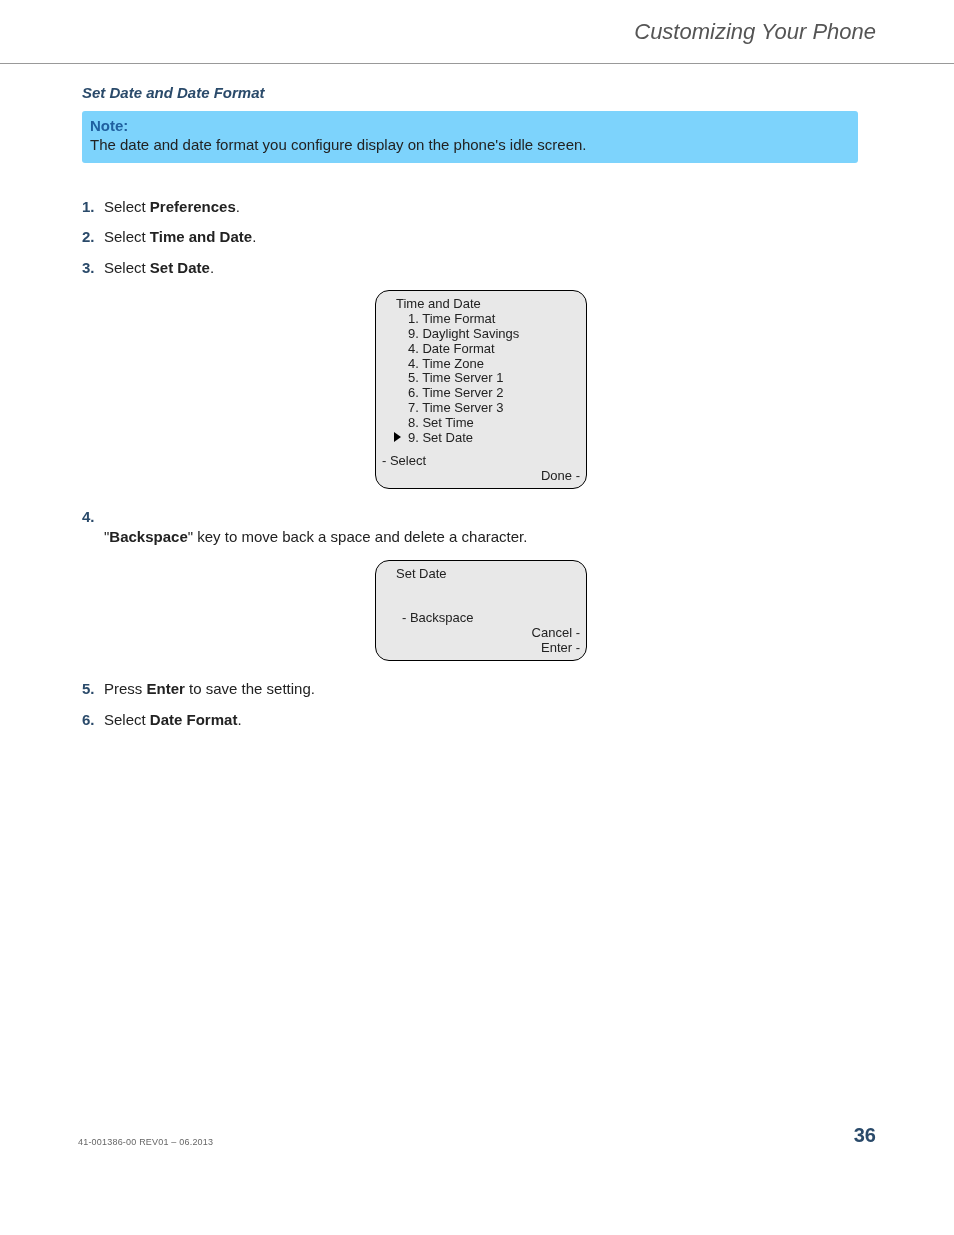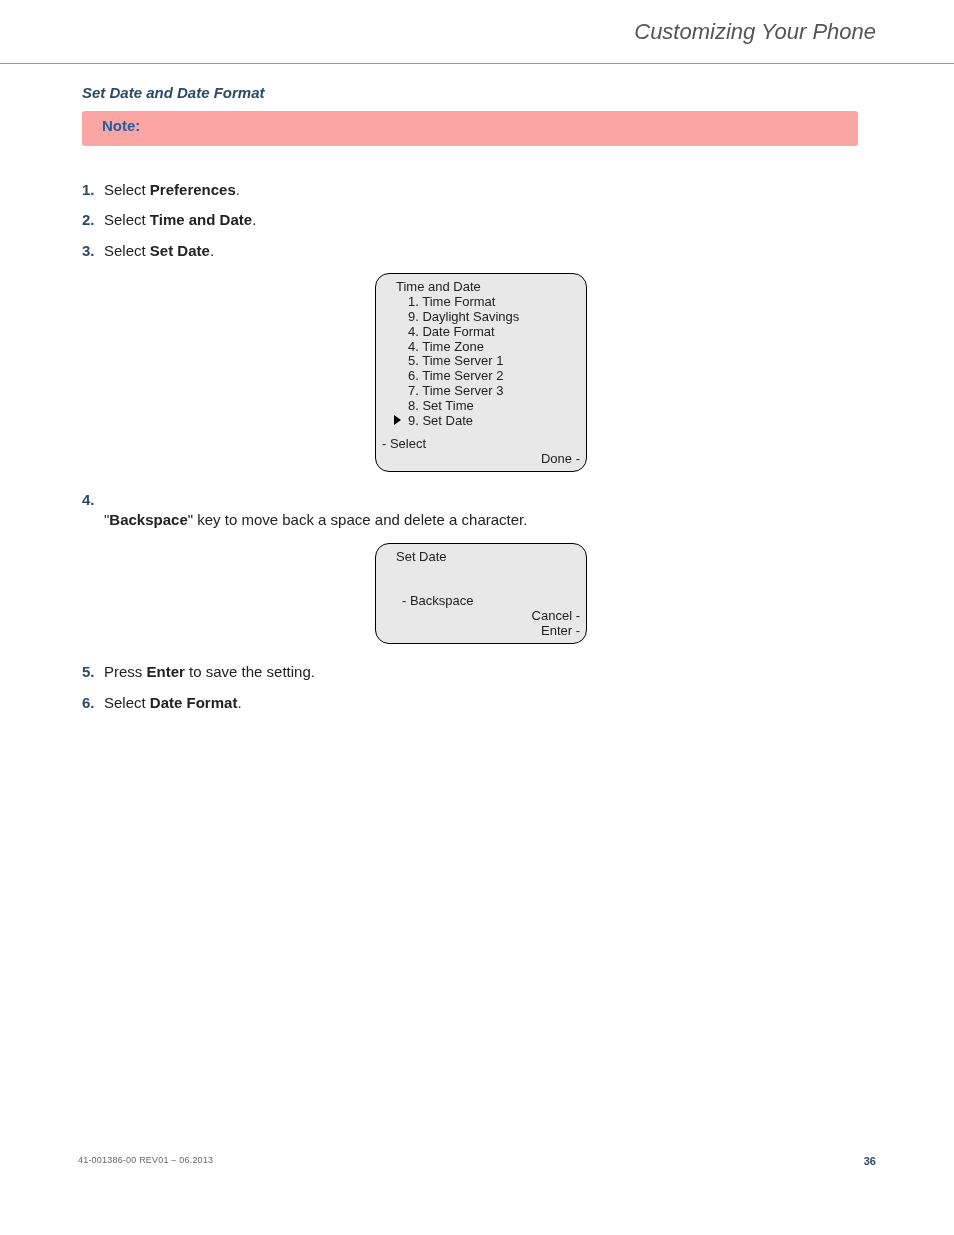--- a/index.html
+++ b/index.html
@@ -31,23 +31,23 @@
     top: 84px;
   }
   .section-title {
     font-weight: bold;
     font-style: italic;
     font-size: 15px;
     color: #2a4a6a;
     margin-bottom: 10px;
   }
   .note-box {
-    background: #fca5a5;
+    background: #7dd3fc;
     border-radius: 3px;
-    padding: 6px 12px 10px 20px;
+    padding: 6px 12px 10px 8px;
     margin-bottom: 34px;
   }
   .note-title {
     color: #2060a0;
     font-weight: bold;
     font-size: 15px;
     margin-bottom: 2px;
   }
   .note-body {
     font-size: 15px;
@@ -98,40 +98,41 @@
     border-bottom: 5px solid transparent;
     border-left: 7px solid #000;
   }
   .screen .soft-left { margin-top: 8px; }
   .screen .soft-right { text-align: right; }
   .screen-2 .body-area { min-height: 48px; padding-left: 14px; }
   .screen-2 .title-area { padding-left: 14px; margin-bottom: 28px; }
   .footer {
     position: absolute;
     left: 78px; right: 78px;
-    bottom: 68px;
+    bottom: 88px;
     display: flex;
     justify-content: space-between;
-    align-items: flex-start;
+    align-items: flex-end;
   }
   .doc-id { font-size: 9px; color: #666; letter-spacing: 0.2px; }
-  .page-no { font-size: 11px; font-weight: bold; color: #2a4a6a; }
+  .page-no { font-size: 20px; font-weight: bold; color: #2a4a6a; }
 </style>
 </head>
 <body>
 
 <div class="page-header">
   <span>Customizing Your Phone</span>
 </div>
 
 <div class="content">
   <div class="section-title">Set Date and Date Format</div>
 
   <div class="note-box">
     <div class="note-title">Note:</div>
+    <div class="note-body">The date and date format you configure display on the phone's idle screen.</div>
   </div>
 
   <ol class="steps">
     <li>
       <span>Select </span><span class="bold">Preferences</span><span>.</span>
     </li>
     <li>
       <span>Select </span><span class="bold">Time and Date</span><span>.</span>
     </li>
     <li>

